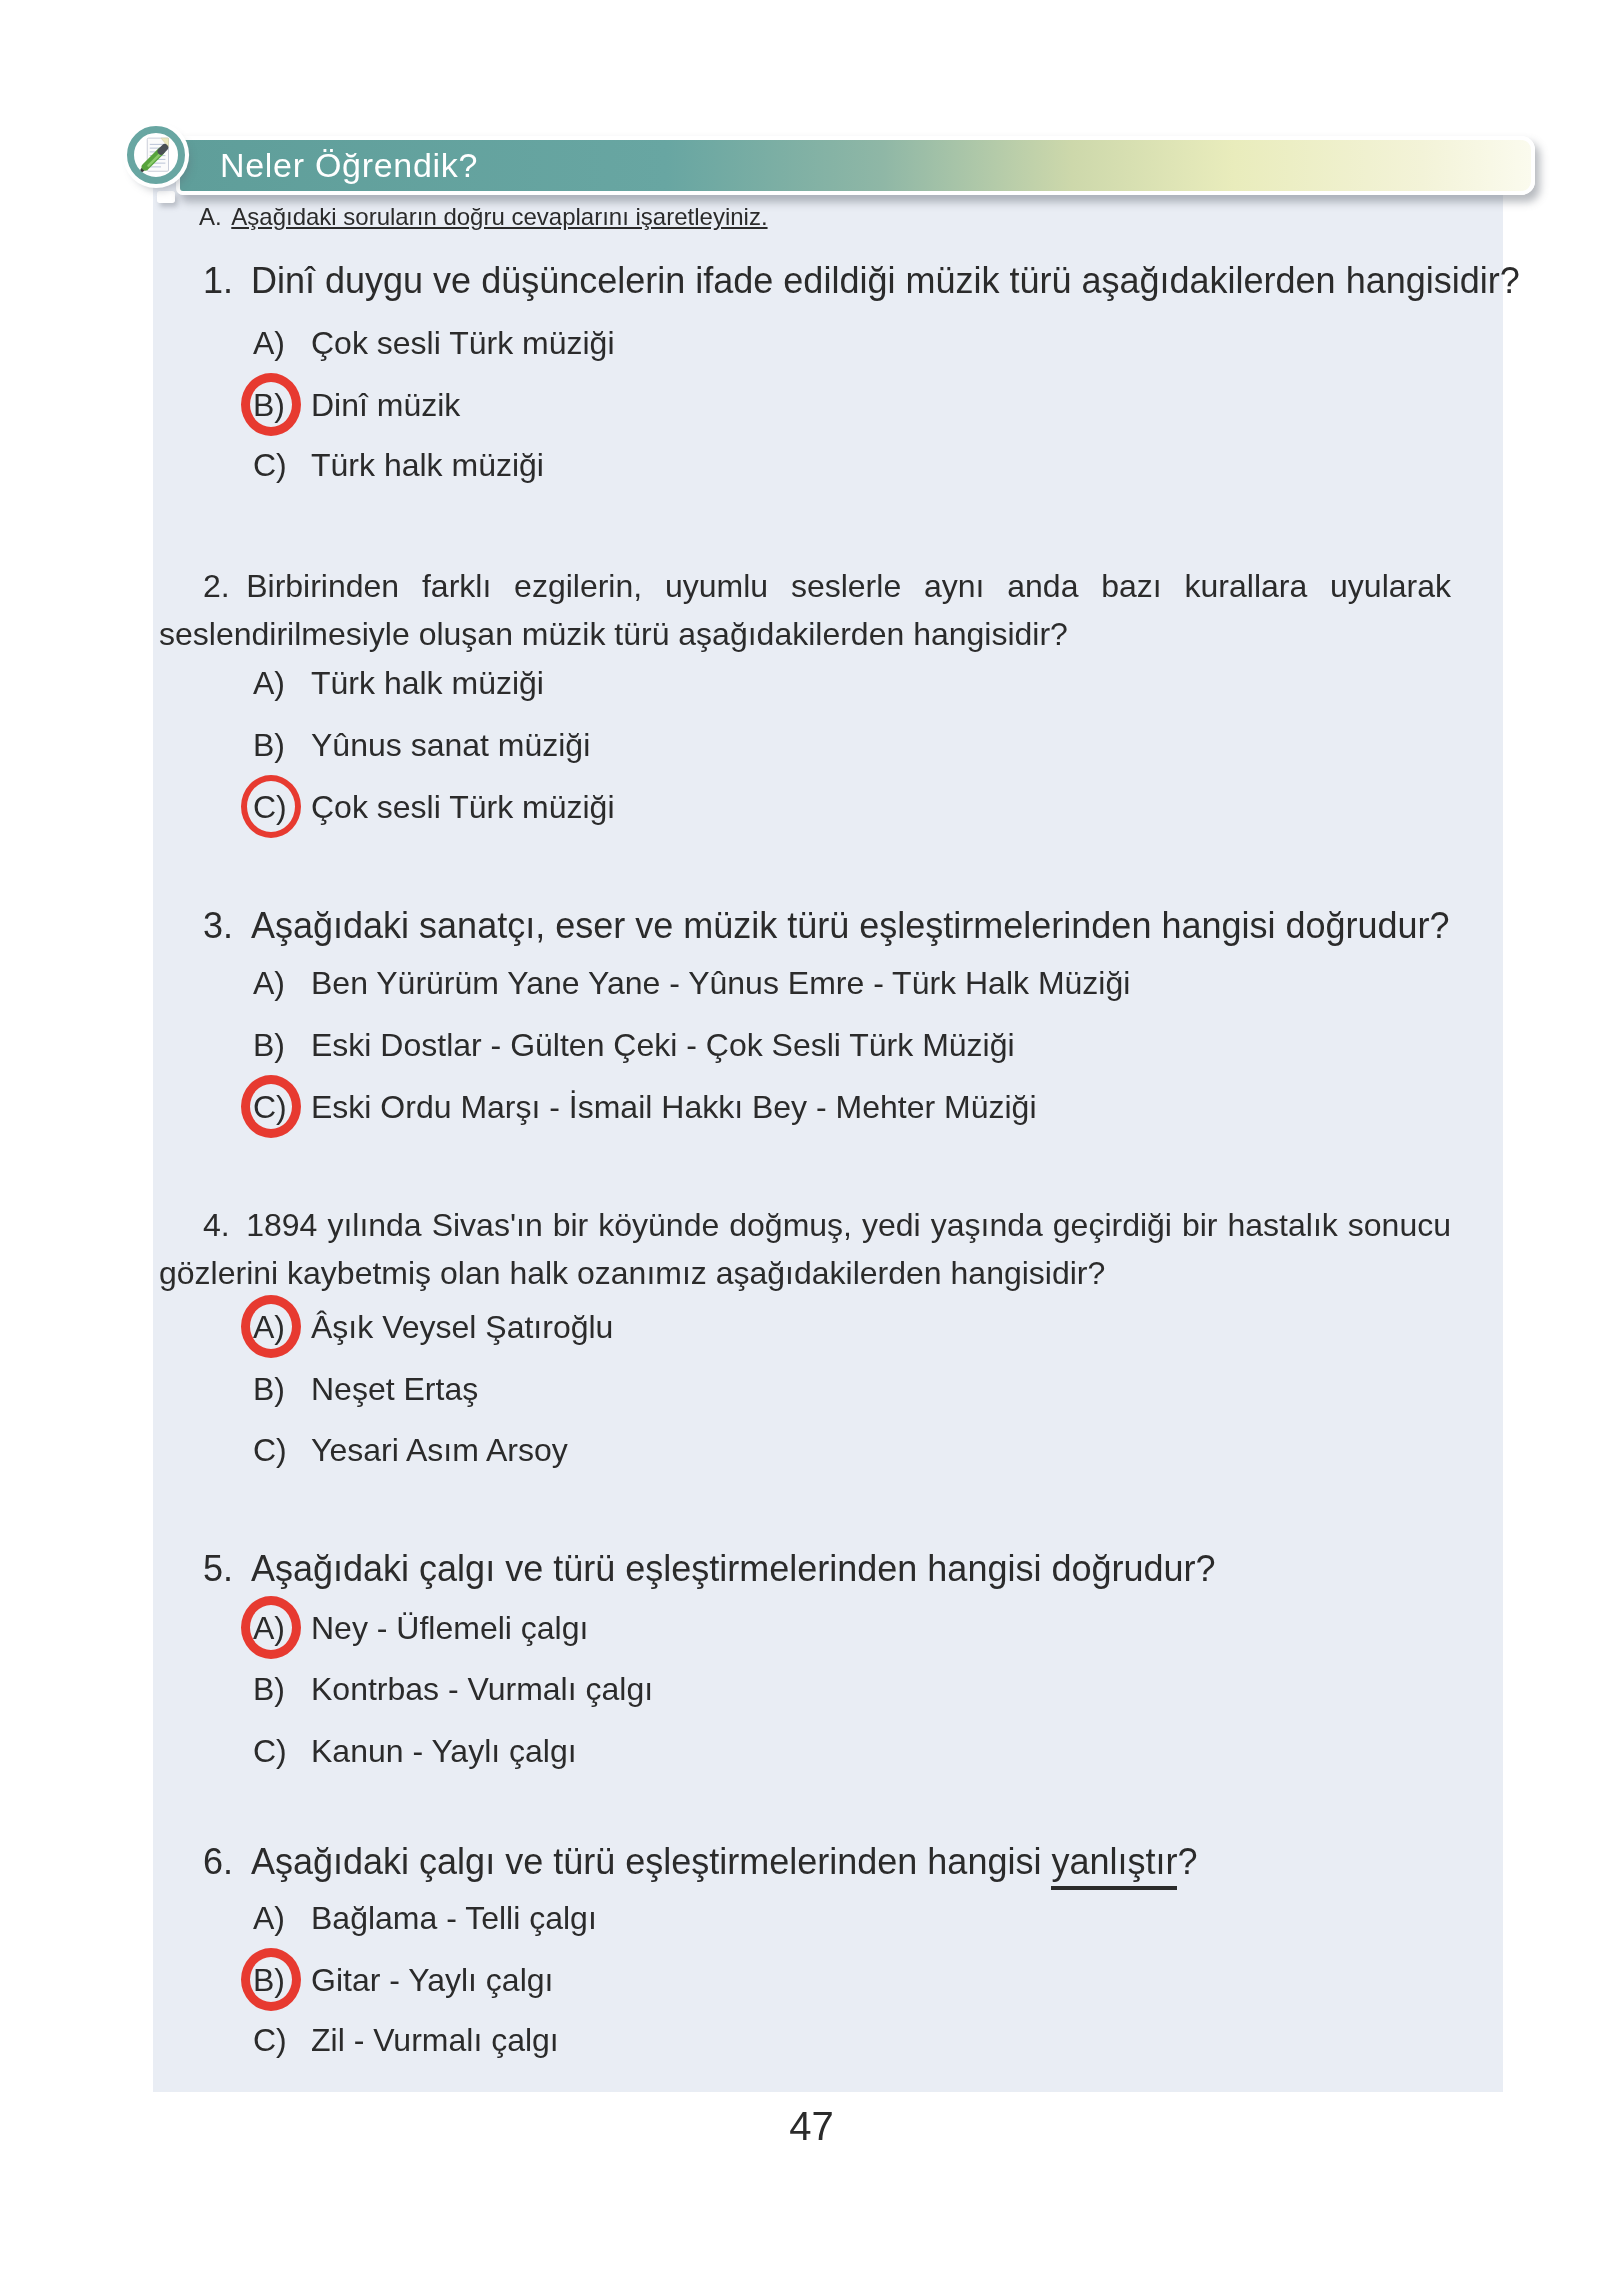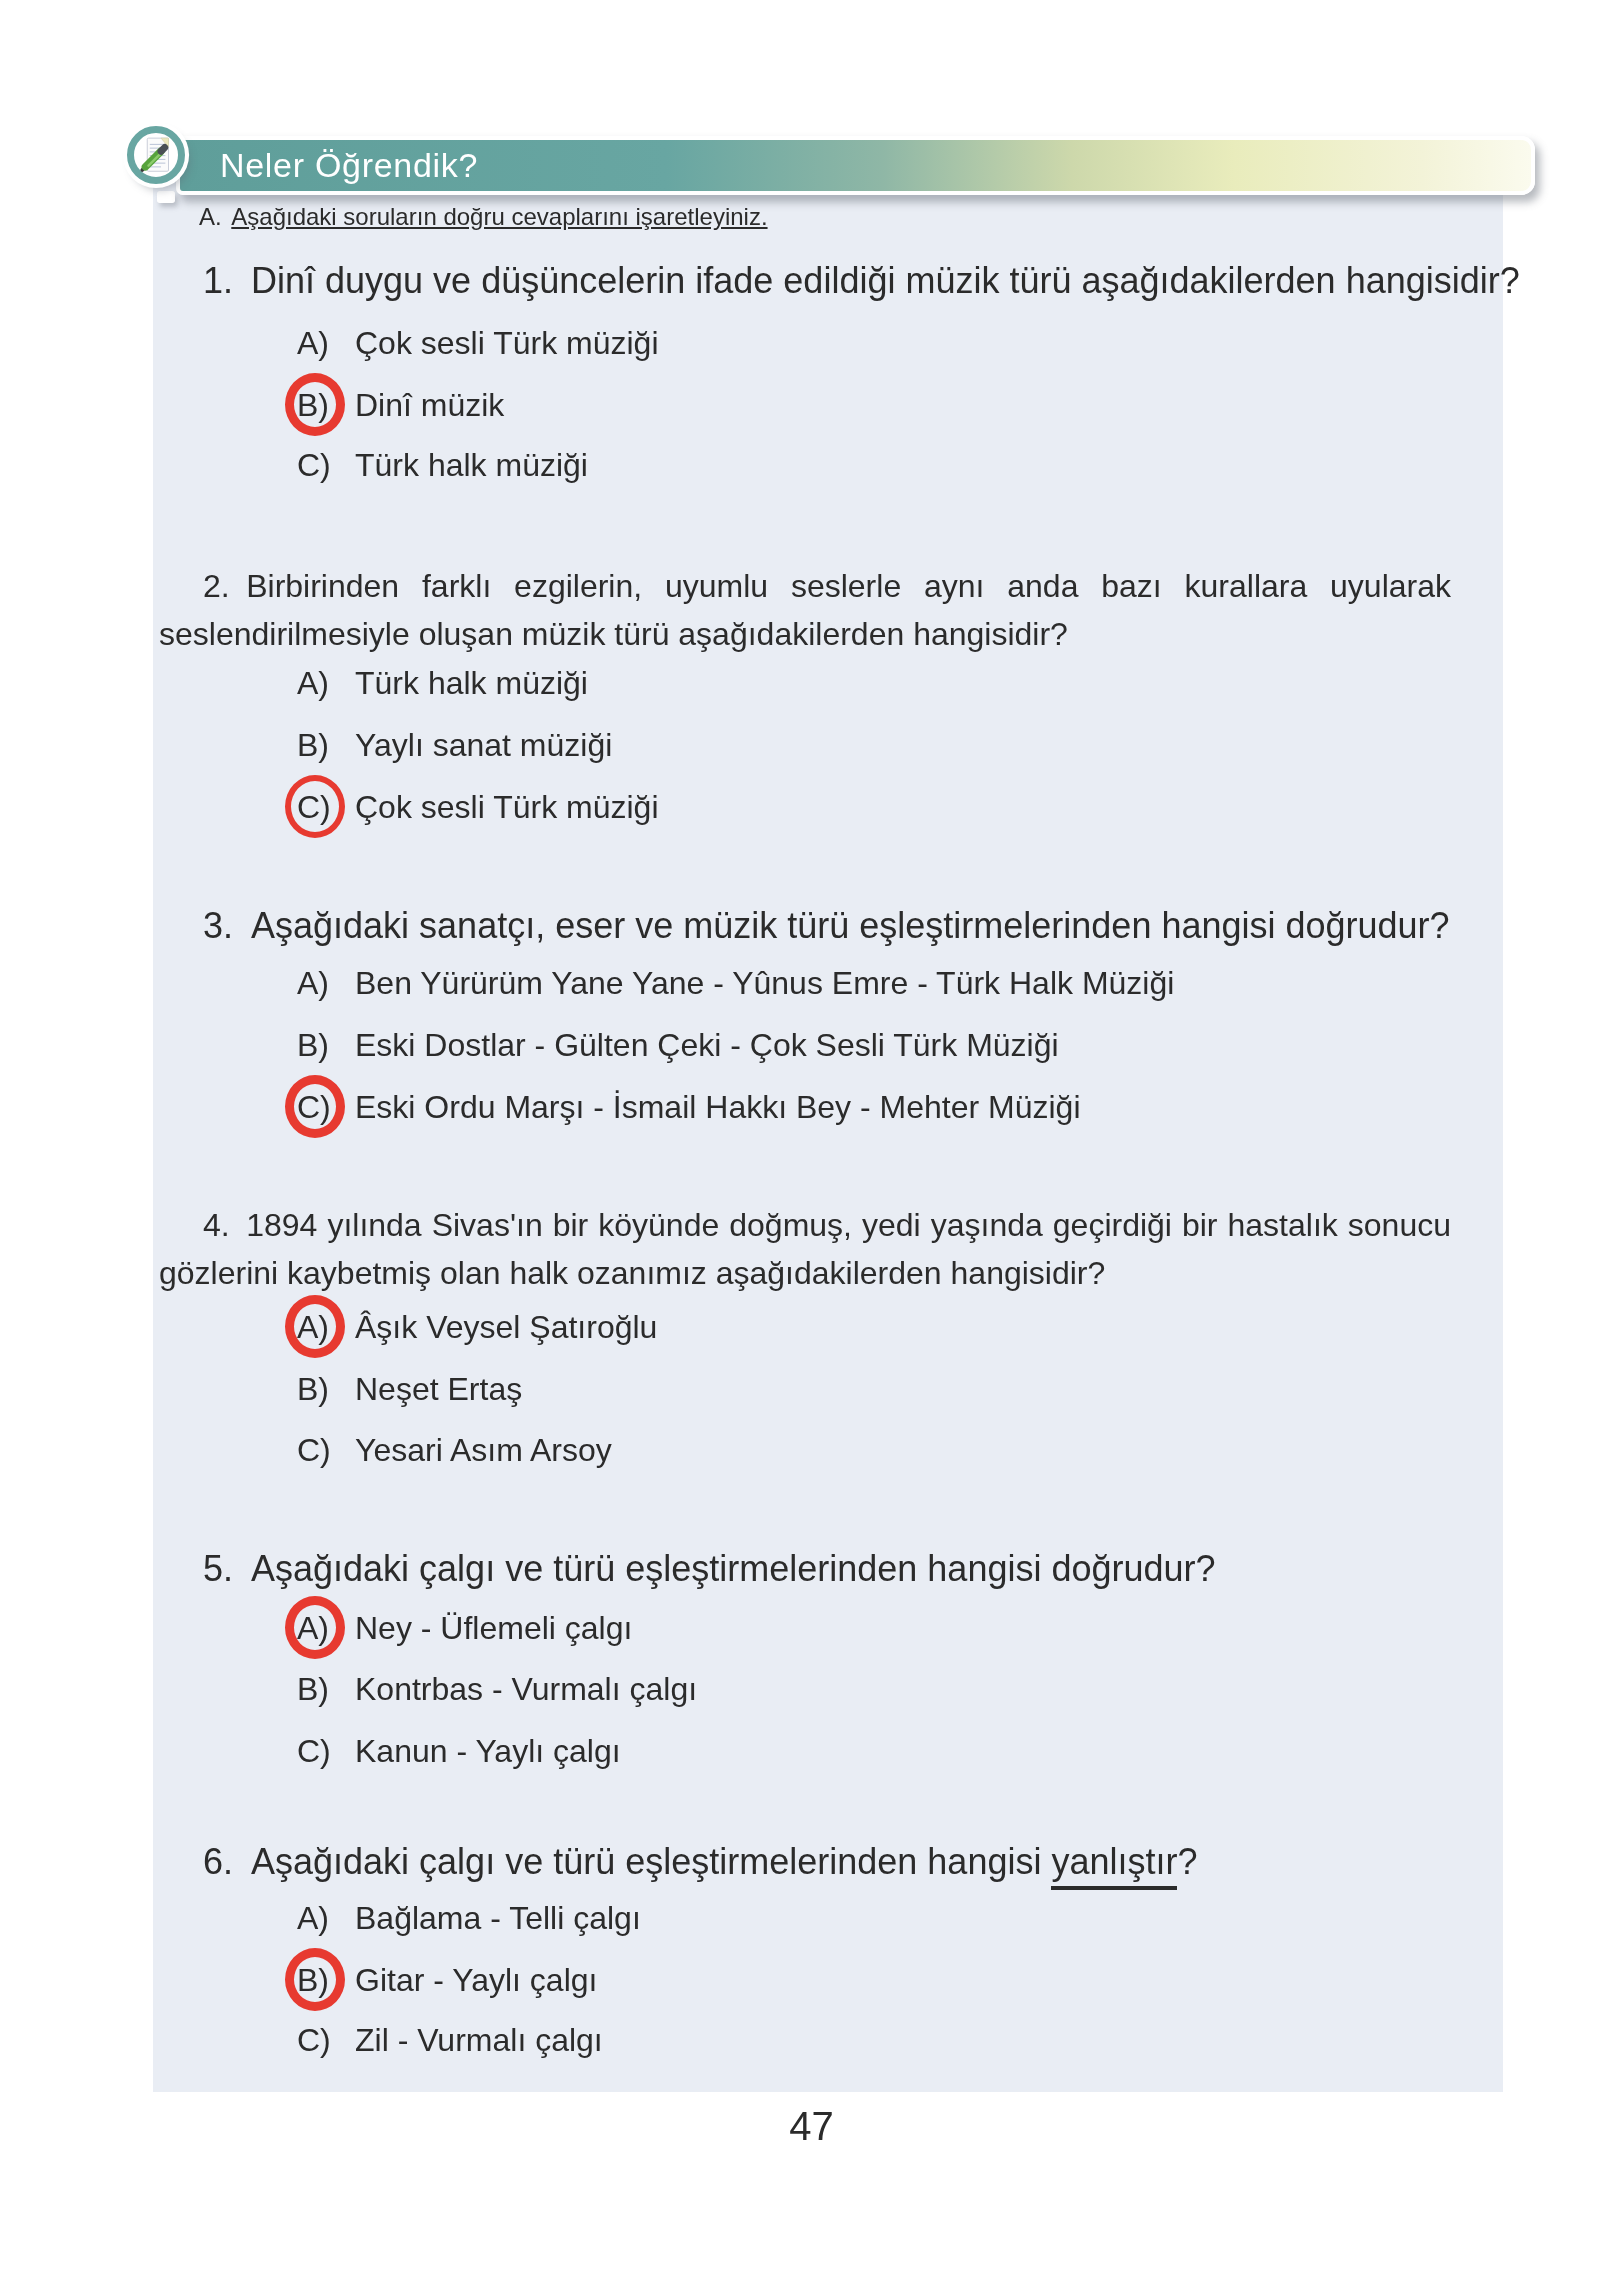--- a/index.html
+++ b/index.html
@@ -29,21 +29,21 @@
     z-index:3;display:flex;align-items:center;justify-content:center;
   }
 
   
   .section-line{position:absolute;left:199px;top:203px;font-size:24px;white-space:nowrap;text-decoration:underline;}
   .section-label{display:inline-block;margin-right:9.6px;}
   .q{position:absolute;font-size:36px;white-space:nowrap;}
   .q .num{display:inline-block;width:48px;}
   .qp{position:absolute;font-size:32px;line-height:48px;text-align:justify;text-indent:44px;}
   .qp .num-inline{margin-right:16.5px;}
-  .option{position:absolute;left:253px;font-size:32px;white-space:nowrap;height:41px;margin-left:44px;}
+  .option{position:absolute;left:253px;font-size:32px;white-space:nowrap;height:41px;}
   .letter{display:inline-block;width:58px;position:relative;}
   .ring{
     position:absolute;left:-12.4px;top:-13.7px;width:60px;height:63px;box-sizing:border-box;
     border:9px solid #e73a30;border-radius:50%;pointer-events:none;
   }
   .ring-thin{border-width:6.9px;}
   .und{border-bottom:4.1px solid #2b2b2b;padding-bottom:4px;}
   .page-num{position:absolute;left:0;top:2104px;width:100%;text-align:center;font-size:40px;color:#2b2b2b;}
 </style>
 </head>
@@ -94,21 +94,21 @@
     <span class="letter"><span>C)</span></span><span>Türk halk müziği</span>
   </div>
 
   <div class="qp" style="left:159px;top:562px;width:1292px">
     <span class="num-inline">2.</span><span>Birbirinden farklı ezgilerin, uyumlu seslerle aynı anda bazı kurallara uyularak seslendirilmesiyle oluşan müzik türü aşağıdakilerden hangisidir?</span>
   </div>
   <div class="option" style="top:665px">
     <span class="letter"><span>A)</span></span><span>Türk halk müziği</span>
   </div>
   <div class="option" style="top:727px">
-    <span class="letter"><span>B)</span></span><span>Yaylı sanat müziği</span>
+    <span class="letter"><span>B)</span></span><span>Yûnus sanat müziği</span>
   </div>
   <div class="option" style="top:789px">
     <span class="letter"><span class="ring ring-thin"></span><span>C)</span></span><span>Çok sesli Türk müziği</span>
   </div>
 
   <div class="q" style="left:203px;top:905px">
     <span class="num">3.</span><span>Aşağıdaki sanatçı, eser ve müzik türü eşleştirmelerinden hangisi doğrudur?</span>
   </div>
   <div class="option" style="top:965px">
     <span class="letter"><span>A)</span></span><span>Ben Yürürüm Yane Yane - Yûnus Emre - Türk Halk Müziği</span>

